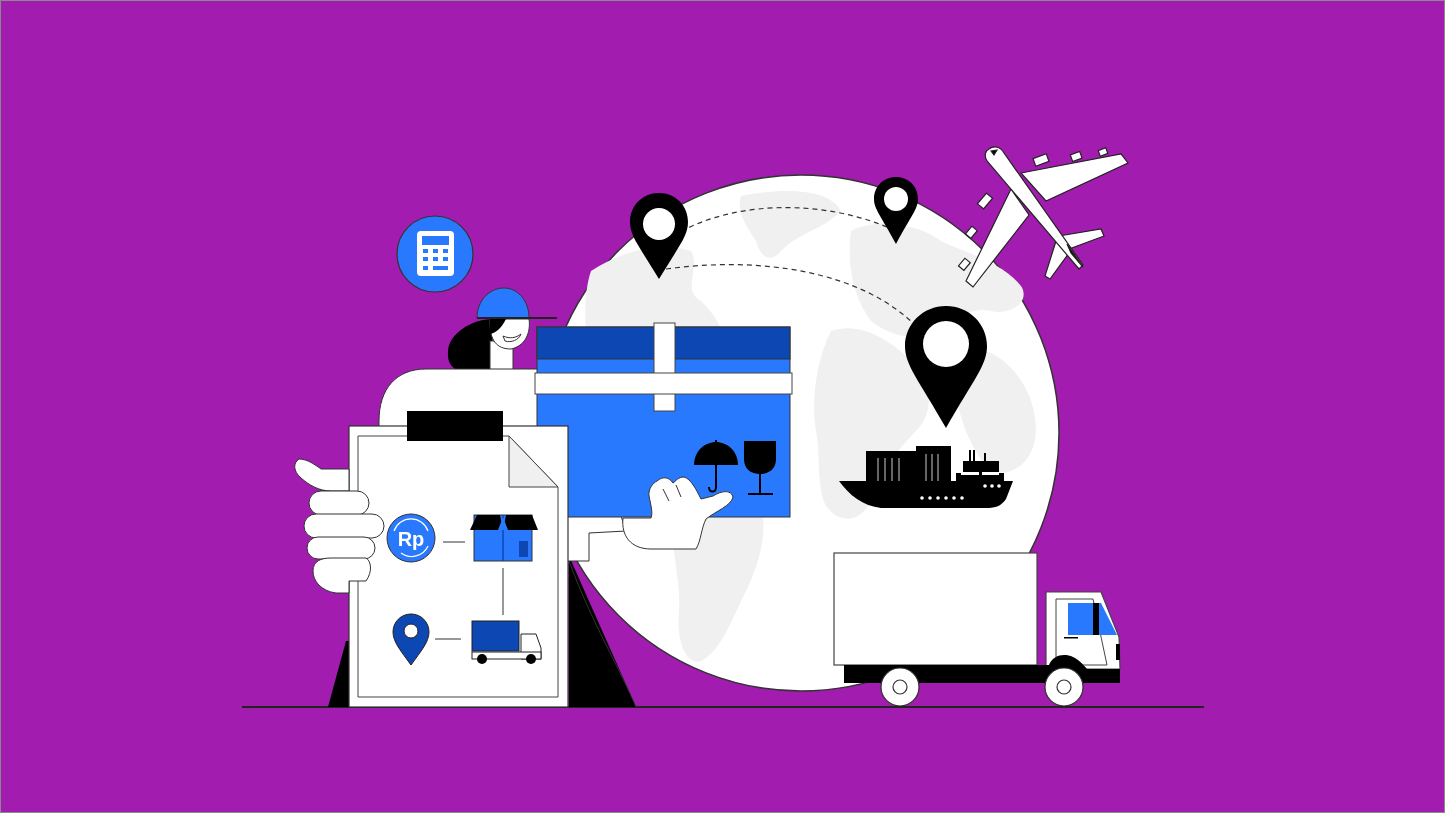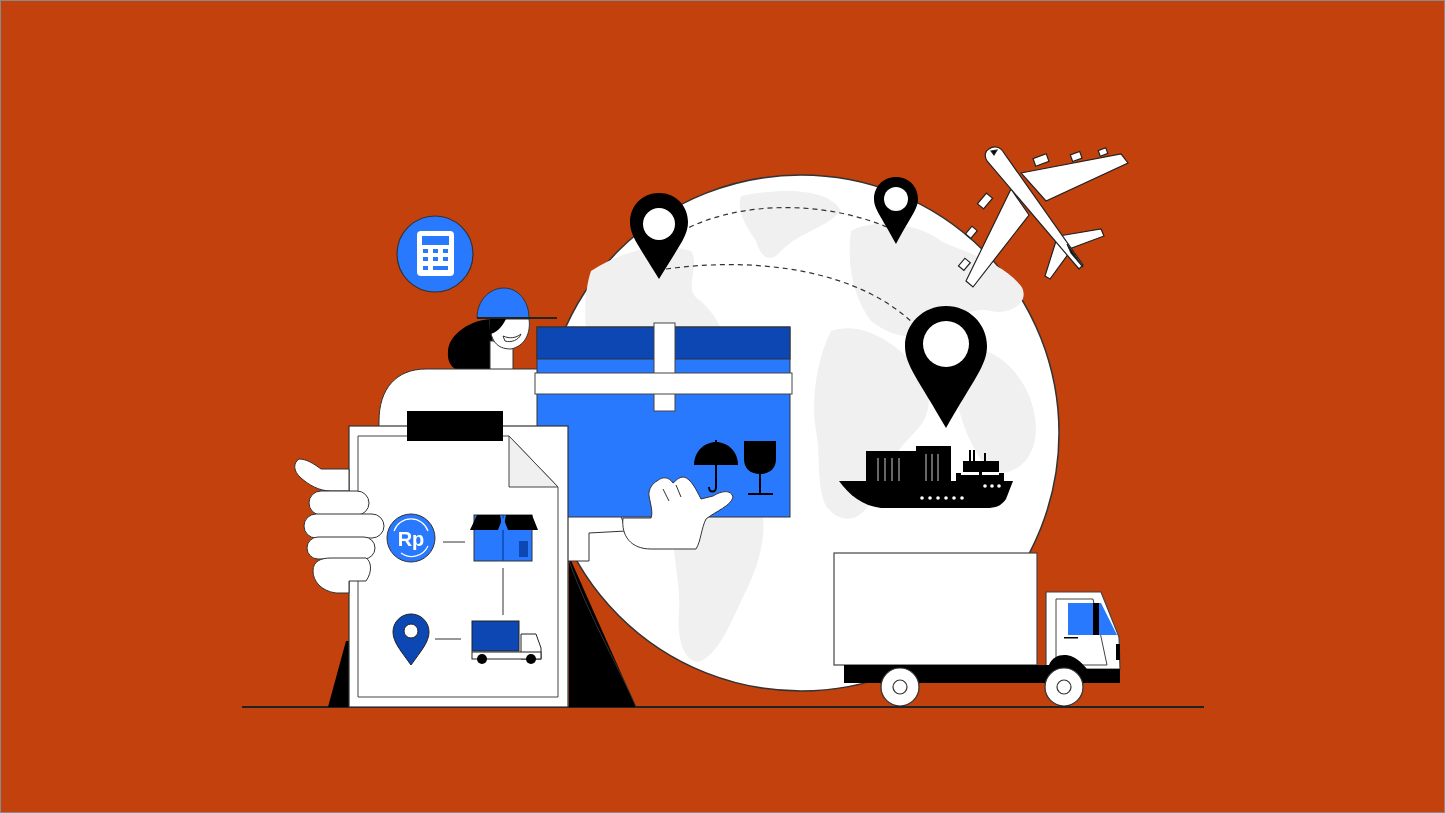--- a/index.html
+++ b/index.html
@@ -5,21 +5,21 @@
     html, body { margin: 0; padding: 0; }
     body {
       width: 1445px; height: 813px; overflow: hidden;
       background: #ffffff;
       font-family: "Liberation Sans", sans-serif;
     }
     .frame {
       position: absolute; left: 0; top: 0;
       width: 1443px; height: 811px;
       border: 1px solid #8a8a8a;
-      background: #c2410c;
+      background: #a21caf;
     }
     svg { position: absolute; left: 0; top: 0; }
     .rp-text {
       font-family: "Liberation Sans", sans-serif;
       font-weight: bold;
     }
   </style>
 </head>
 <body>
 

